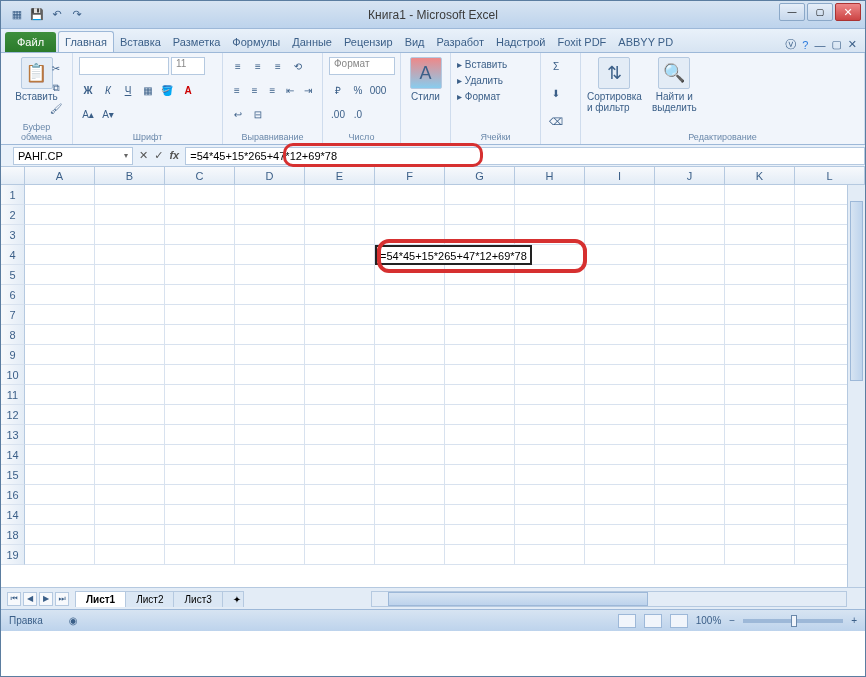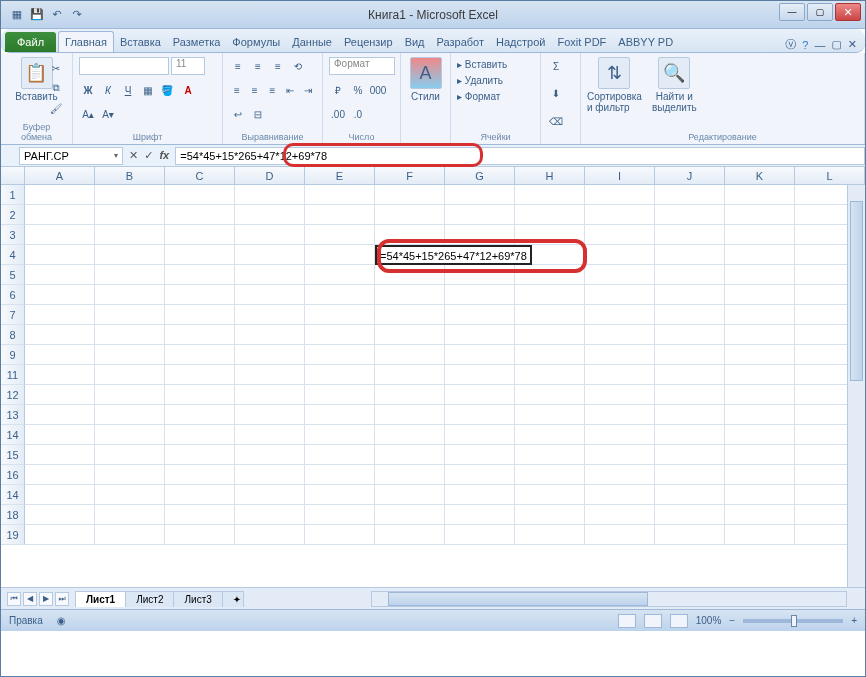--- a/index.html
+++ b/index.html
@@ -6,39 +6,39 @@
 body { background: #fff; width: 866px; height: 677px; overflow: hidden; border: 1px solid #5b7da0; }
 
 .titlebar { height: 28px; background: linear-gradient(#d7e4f2,#bdd3ec); display: flex; align-items: center; border-bottom: 1px solid #9db8d8; position: relative; }
 .titlebar .title { position: absolute; left: 50%; transform: translateX(-50%); font-size: 12px; color: #3b3b3b; }
 .qat { display: flex; align-items: center; gap: 4px; padding-left: 8px; }
 .qat-ico { width: 16px; height: 16px; display: flex; align-items: center; justify-content: center; font-size: 11px; color: #3b5f88; }
 .winbtns { position: absolute; right: 4px; top: 2px; display: flex; gap: 2px; }
 .winbtn { width: 26px; height: 18px; background: linear-gradient(#e6eef8,#c7d8ec); border: 1px solid #8ba8c8; border-radius: 2px; display: flex; align-items: center; justify-content: center; font-size: 9px; }
 .winbtn.close { background: linear-gradient(#e88,#c44); border-color: #a33; color: #fff; font-size: 11px; }
 
-.tabs-row { height: 24px; background: linear-gradient(#e9f1fa,#d7e4f2); display: flex; align-items: flex-end; border-bottom: 1px solid #9db8d8; padding-left: 4px; position: relative; border-radius: 9px; }
+.tabs-row { height: 24px; background: linear-gradient(#e9f1fa,#d7e4f2); display: flex; align-items: flex-end; border-bottom: 1px solid #9db8d8; padding-left: 4px; position: relative; }
 .file-tab { background: linear-gradient(#3d8f3d,#2b7a2b); color: #fff; font-size: 11px; padding: 4px 12px; border-radius: 3px 3px 0 0; margin-right: 2px; }
 .tab { font-size: 11px; color: #3b5f88; padding: 4px 6px; cursor: pointer; }
 .tab.active { background: #f1f5fb; border: 1px solid #9db8d8; border-bottom: none; border-radius: 3px 3px 0 0; color: #3b5f88; }
 .tab-right { position: absolute; right: 8px; display: flex; gap: 6px; align-items: center; }
 .tab-right span { font-size: 11px; color: #3b5f88; }
 
 .ribbon { height: 92px; background: #f1f5fb; border-bottom: 1px solid #9db8d8; display: flex; }
 .rgroup { border-right: 1px solid #cfdced; padding: 4px 6px 2px 6px; display: flex; flex-direction: column; justify-content: space-between; }
 .rgroup-label { font-size: 9px; color: #6a88aa; text-align: center; margin-top: 2px; }
 .rbtn { font-size: 10px; color: #3b5f88; display: flex; flex-direction: column; align-items: center; gap: 2px; }
 .rbtn-ico { width: 24px; height: 24px; background: #e3ecf6; border: 1px solid #b5c9e0; border-radius: 2px; display: flex; align-items: center; justify-content: center; font-size: 13px; }
 .rbtn-ico.lg { width: 32px; height: 32px; font-size: 18px; }
 .rrow { display: flex; gap: 2px; align-items: center; }
 .font-sel { border: 1px solid #b5c9e0; height: 18px; font-size: 10px; padding: 0 14px 0 4px; background: #fff; color: #888; position: relative; }
 .mini-btn { width: 18px; height: 18px; border: 1px solid transparent; display: flex; align-items: center; justify-content: center; font-size: 10px; color: #3b5f88; }
 
 .fbar { height: 22px; background: #e9f1fa; border-bottom: 1px solid #b5c9e0; display: flex; align-items: center; font-size: 11px; position: relative; }
-.namebox { width: 104px; height: 18px; background: #fff; border: 1px solid #b5c9e0; margin-left: 18px; padding: 0 4px; display: flex; align-items: center; justify-content: space-between; }
+.namebox { width: 120px; height: 18px; background: #fff; border: 1px solid #b5c9e0; margin-left: 12px; padding: 0 4px; display: flex; align-items: center; justify-content: space-between; }
 .namebox .dd { font-size: 8px; color: #666; }
 .fbar-btns { display: flex; gap: 6px; margin: 0 6px; color: #555; }
 .fbar-btns span { font-size: 11px; cursor: pointer; }
 .fx { font-style: italic; font-weight: bold; font-size: 11px; }
 .formula-input { flex: 1; height: 18px; background: #fff; border: 1px solid #b5c9e0; padding: 0 4px; display: flex; align-items: center; position: relative; }
 .highlight1 { position: absolute; border: 3px solid #d63030; border-radius: 10px; pointer-events: none; }
 
 .grid-wrap { position: relative; height: 420px; overflow: hidden; background: #fff; }
 .colheads { display: flex; height: 18px; background: linear-gradient(#f7f9fc,#e3ecf6); border-bottom: 1px solid #b5c9e0; }
 .corner { width: 24px; border-right: 1px solid #b5c9e0; background: linear-gradient(#f7f9fc,#e3ecf6); }
@@ -382,20 +382,35 @@
         <div class="cell"></div>
         <div class="cell"></div>
         <div class="cell"></div>
         <div class="cell"></div>
         <div class="cell"></div>
         <div class="cell"></div>
         <div class="cell"></div>
         <div class="cell"></div>
       </div>
       <div class="gridrow">
+        <div class="rowh">10</div>
+        <div class="cell"></div>
+        <div class="cell"></div>
+        <div class="cell"></div>
+        <div class="cell"></div>
+        <div class="cell"></div>
+        <div class="cell"></div>
+        <div class="cell"></div>
+        <div class="cell"></div>
+        <div class="cell"></div>
+        <div class="cell"></div>
+        <div class="cell"></div>
+        <div class="cell"></div>
+      </div>
+      <div class="gridrow">
         <div class="rowh">11</div>
         <div class="cell"></div>
         <div class="cell"></div>
         <div class="cell"></div>
         <div class="cell"></div>
         <div class="cell"></div>
         <div class="cell"></div>
         <div class="cell"></div>
         <div class="cell"></div>
         <div class="cell"></div>
@@ -540,21 +555,21 @@
   <div class="sheet-tab active">Лист1</div>
   <div class="sheet-tab">Лист2</div>
   <div class="sheet-tab">Лист3</div>
   <div class="sheet-tab" style="width:22px;text-align:center">✦</div>
   <div class="hscroll">
       <div class="thumb"></div>
     </div>
 </div>
 
 <div class="statusbar">
-  <div style="display:flex;gap:14px;align-items:center">
+  <div style="display:flex;gap:26px;align-items:center">
     <span>Правка</span>
     <span>◉</span>
   </div>
   <div class="status-right">
     <div class="viewbtn"></div>
     <div class="viewbtn"></div>
     <div class="viewbtn"></div>
     <span>100%</span>
     <span>−</span>
     <div class="zoom-slider">

